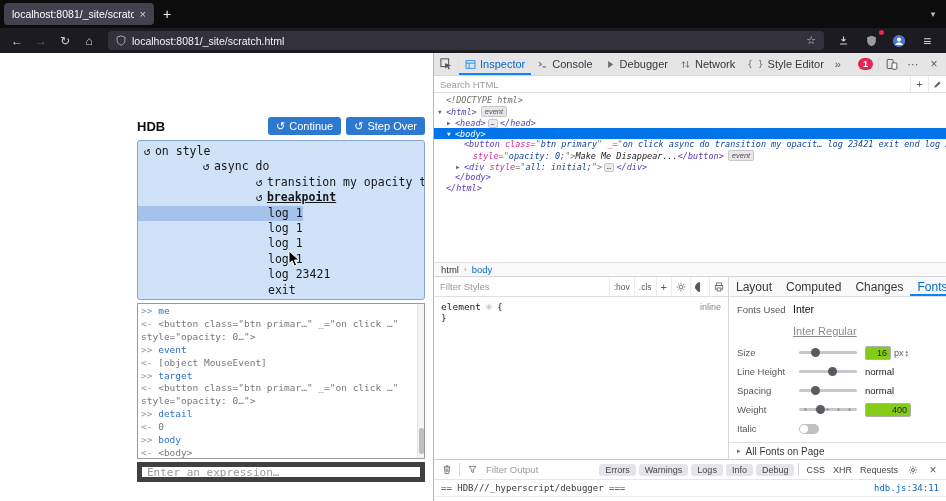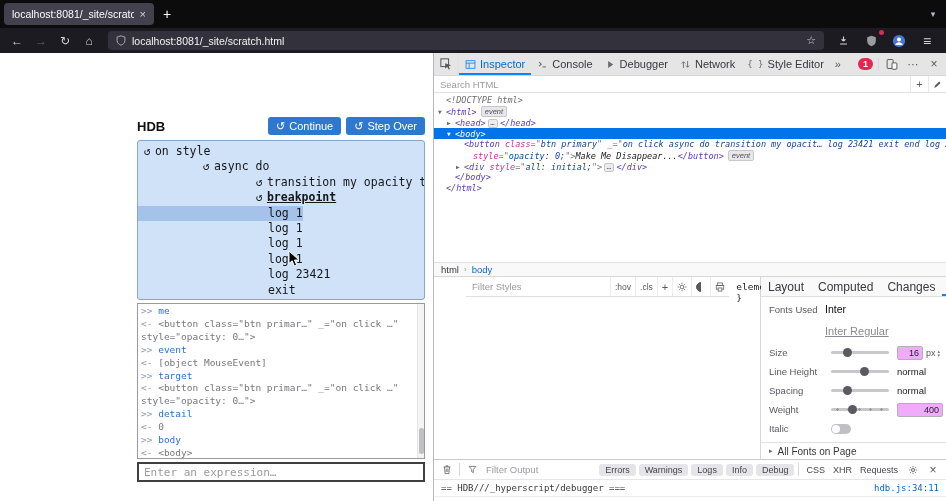--- a/index.html
+++ b/index.html
@@ -46,21 +46,21 @@
   .c-bp{font-weight:bold;text-decoration:underline;}
   .consolebox{position:relative;margin-top:3px;height:156px;border:1px solid #9a9a9a;background:#fff;
               box-sizing:border-box;overflow:hidden;font-family:"DejaVu Sans Mono",monospace;font-size:9.5px;
               line-height:12.9px;padding:1px 10px 0 3px;}
   .h-row{white-space:nowrap;overflow:hidden;}
   .h-arrow{color:#8a9bb0;}
   .h-expr{color:#2e6fd0;}
   .h-val{color:#76767c;}
   .scrollbar{position:absolute;top:0;right:0;width:6px;height:100%;background:#f4f4f4;border-left:1px solid #e6e6e6;}
   .scroll-thumb{position:absolute;right:0;bottom:4px;width:5px;height:26px;background:#c0c0c3;border-radius:2px;}
-  .expr-input{display:block;margin-top:3px;width:100%;height:20px;box-sizing:border-box;border:2px solid #404040;
+  .expr-input{display:block;margin-top:3px;width:100%;height:20px;box-sizing:border-box;border:5px solid #404040;
               font-family:"DejaVu Sans Mono",monospace;font-size:11px;padding:0 5px;color:#222;border-radius:0;}
   .expr-input::placeholder{color:#9a9a9a;}
   
   .dt-toolbar{height:22px;flex:none;display:flex;align-items:stretch;border-bottom:1px solid #d7d7db;background:#e5e5e5;}
   .dt-pick{width:24px;display:flex;align-items:center;justify-content:center;color:#58585e;border-right:1px solid #e0e0e2;}
   .dt-tabs{display:flex;}
   .dt-tab{display:flex;align-items:center;gap:4px;padding:0 6px;font-size:11px;color:#38383d;white-space:nowrap;}
   .dt-tab .dt-tab-icon{display:flex;color:#6a6a70;}
   .dt-tab.active{color:#0669cc;box-shadow:inset 0 -2px 0 #0a84ff;}
   .dt-tab.active .dt-tab-icon{color:#0a84ff;}
@@ -84,21 +84,21 @@
   .tok.p{color:#777;} .tok.doctype{color:#6e6e6e;} .tok.text{color:#222;}
   .tok.ell{display:inline-block;background:#ececee;border:1px solid #c6c6c9;border-radius:2px;font-size:7px;
            line-height:7px;padding:0 2px;color:#58585c;vertical-align:1px;margin:0 2px;}
   .badge-ev{display:inline-block;background:#e7e7ea;border:1px solid #c8c8cc;border-radius:2px;font-size:7.5px;
             font-family:"Liberation Sans",sans-serif;padding:0 3px;color:#50505a;margin-left:4px;height:9px;line-height:9px;vertical-align:1px;}
   .crumbs{height:15px;flex:none;display:flex;align-items:center;gap:5px;padding:0 7px;border-top:1px solid #e0e0e2;
           border-bottom:1px solid #d7d7db;background:#f9f9fa;font-size:9.5px;box-sizing:border-box;}
   .bc-item{color:#38383d;} .bc-item.active{color:#0669cc;} .bc-sep{color:#9a9aa0;font-size:8px;}
   
   .dt-bottom{height:182px;flex:none;display:flex;}
-  .rules{width:295px;flex:none;border-right:1px solid #d7d7db;box-sizing:border-box;display:flex;flex-direction:row;margin-left:32px;}
+  .rules{width:295px;flex:none;border-right:1px solid #d7d7db;box-sizing:border-box;display:flex;flex-direction:column;}
   .rules-bar{height:19px;flex:none;display:flex;align-items:center;border-bottom:1px solid #e0e0e2;}
   .rules-bar input{flex:1;border:0;outline:0;font-size:9.5px;padding:0 6px;background:transparent;min-width:0;}
   .rules-bar input::placeholder{color:#9a9aa0;}
   .rb-btn{padding:0 4px;font-size:8.5px;color:#58585e;border-left:1px solid #ececee;height:100%;display:flex;align-items:center;}
   .rules-body{font-family:"DejaVu Sans Mono",monospace;font-size:9.5px;padding:4px 7px;color:#222;}
   .rule-line1{display:flex;align-items:center;}
   .rule-gear{color:#9a9aa0;margin:0 4px;display:flex;}
   .rule-inline{margin-left:auto;color:#8a8a90;font-size:9px;font-family:"Liberation Sans",sans-serif;}
   .fontside{flex:1;display:flex;flex-direction:column;min-width:0;}
   .side-tabs{height:19px;flex:none;display:flex;background:#f9f9fa;border-bottom:1px solid #e0e0e2;}
@@ -109,21 +109,21 @@
   .fu-label{width:56px;font-size:9.5px;color:#58585e;padding-top:1px;flex:none;}
   .fu-name{font-size:10.5px;color:#0c0c0d;}
   .fu-face{font-size:11px;color:#8a8a90;margin-top:10px;text-decoration:underline;}
   .f-row{display:flex;align-items:center;height:19px;}
   .f-lab{width:62px;font-size:9.5px;color:#58585e;flex:none;}
   .f-slider{position:relative;width:58px;height:3px;background:#c8c8cc;border-radius:2px;margin-right:8px;flex:none;}
   .f-slider.ticks{background-image:radial-gradient(circle,#97979c 1.1px,transparent 1.3px);
                   background-size:11px 3px;background-position:1px center;background-repeat:repeat-x;}
   .f-thumb{position:absolute;top:-3px;width:9px;height:9px;border-radius:50%;background:#5a5a60;margin-left:-4px;}
   .f-box{border:1px solid #b1b1b3;border-radius:2px;font-size:9px;height:12px;line-height:12px;padding:0 3px;
-         min-width:18px;text-align:right;color:#222;background:#f0abfc;}
+         min-width:18px;text-align:right;color:#222;background:#84cc16;}
   .f-box.wide{min-width:38px;}
   .f-unit{font-size:9px;color:#58585e;margin-left:3px;}
   .f-spin{display:flex;flex-direction:column;line-height:4px;font-size:5px;color:#737378;margin-left:2px;}
   .f-val{font-size:9.5px;color:#222;}
   .f-toggle{position:relative;width:20px;height:10px;border-radius:5px;background:#bfbfc4;}
   .f-knob{position:absolute;left:1px;top:1px;width:8px;height:8px;border-radius:50%;background:#fff;}
   .allfonts{margin-top:auto;border-top:1px solid #e0e0e2;height:16px;flex:none;display:flex;align-items:center;
             gap:5px;padding:0 8px;font-size:10px;color:#38383d;}
   .af-twisty{font-size:7px;color:#6a6a70;}
   

